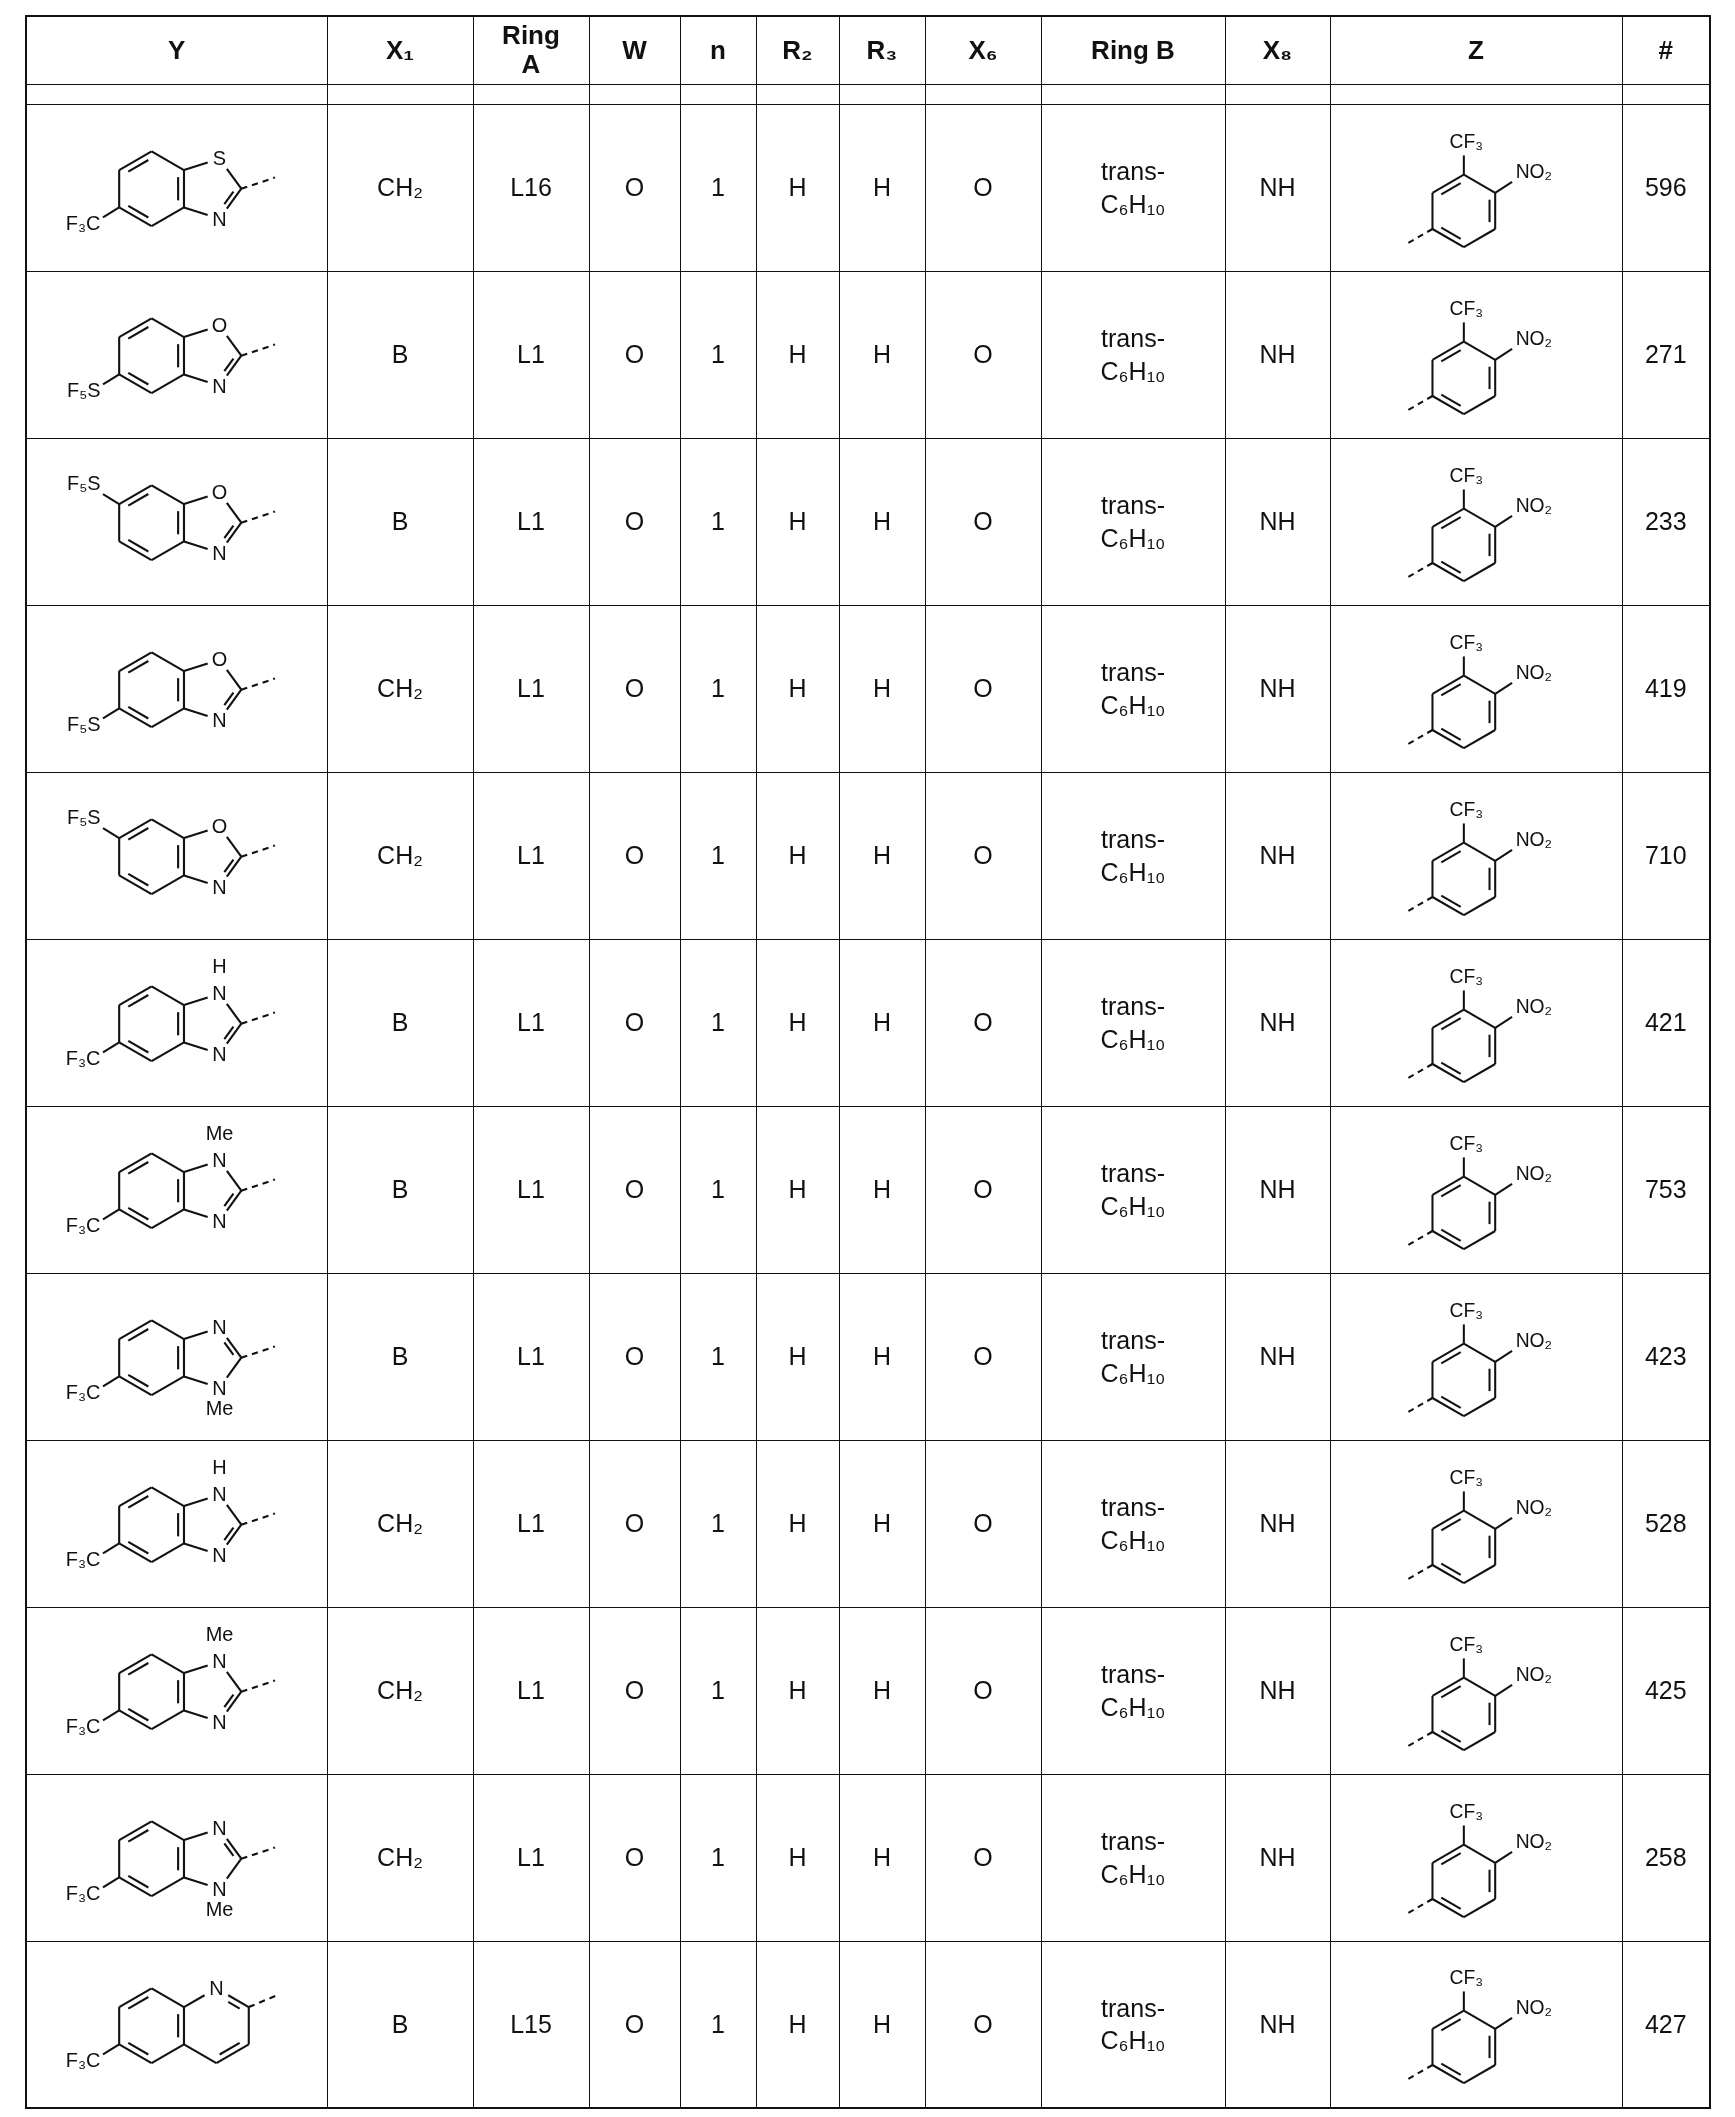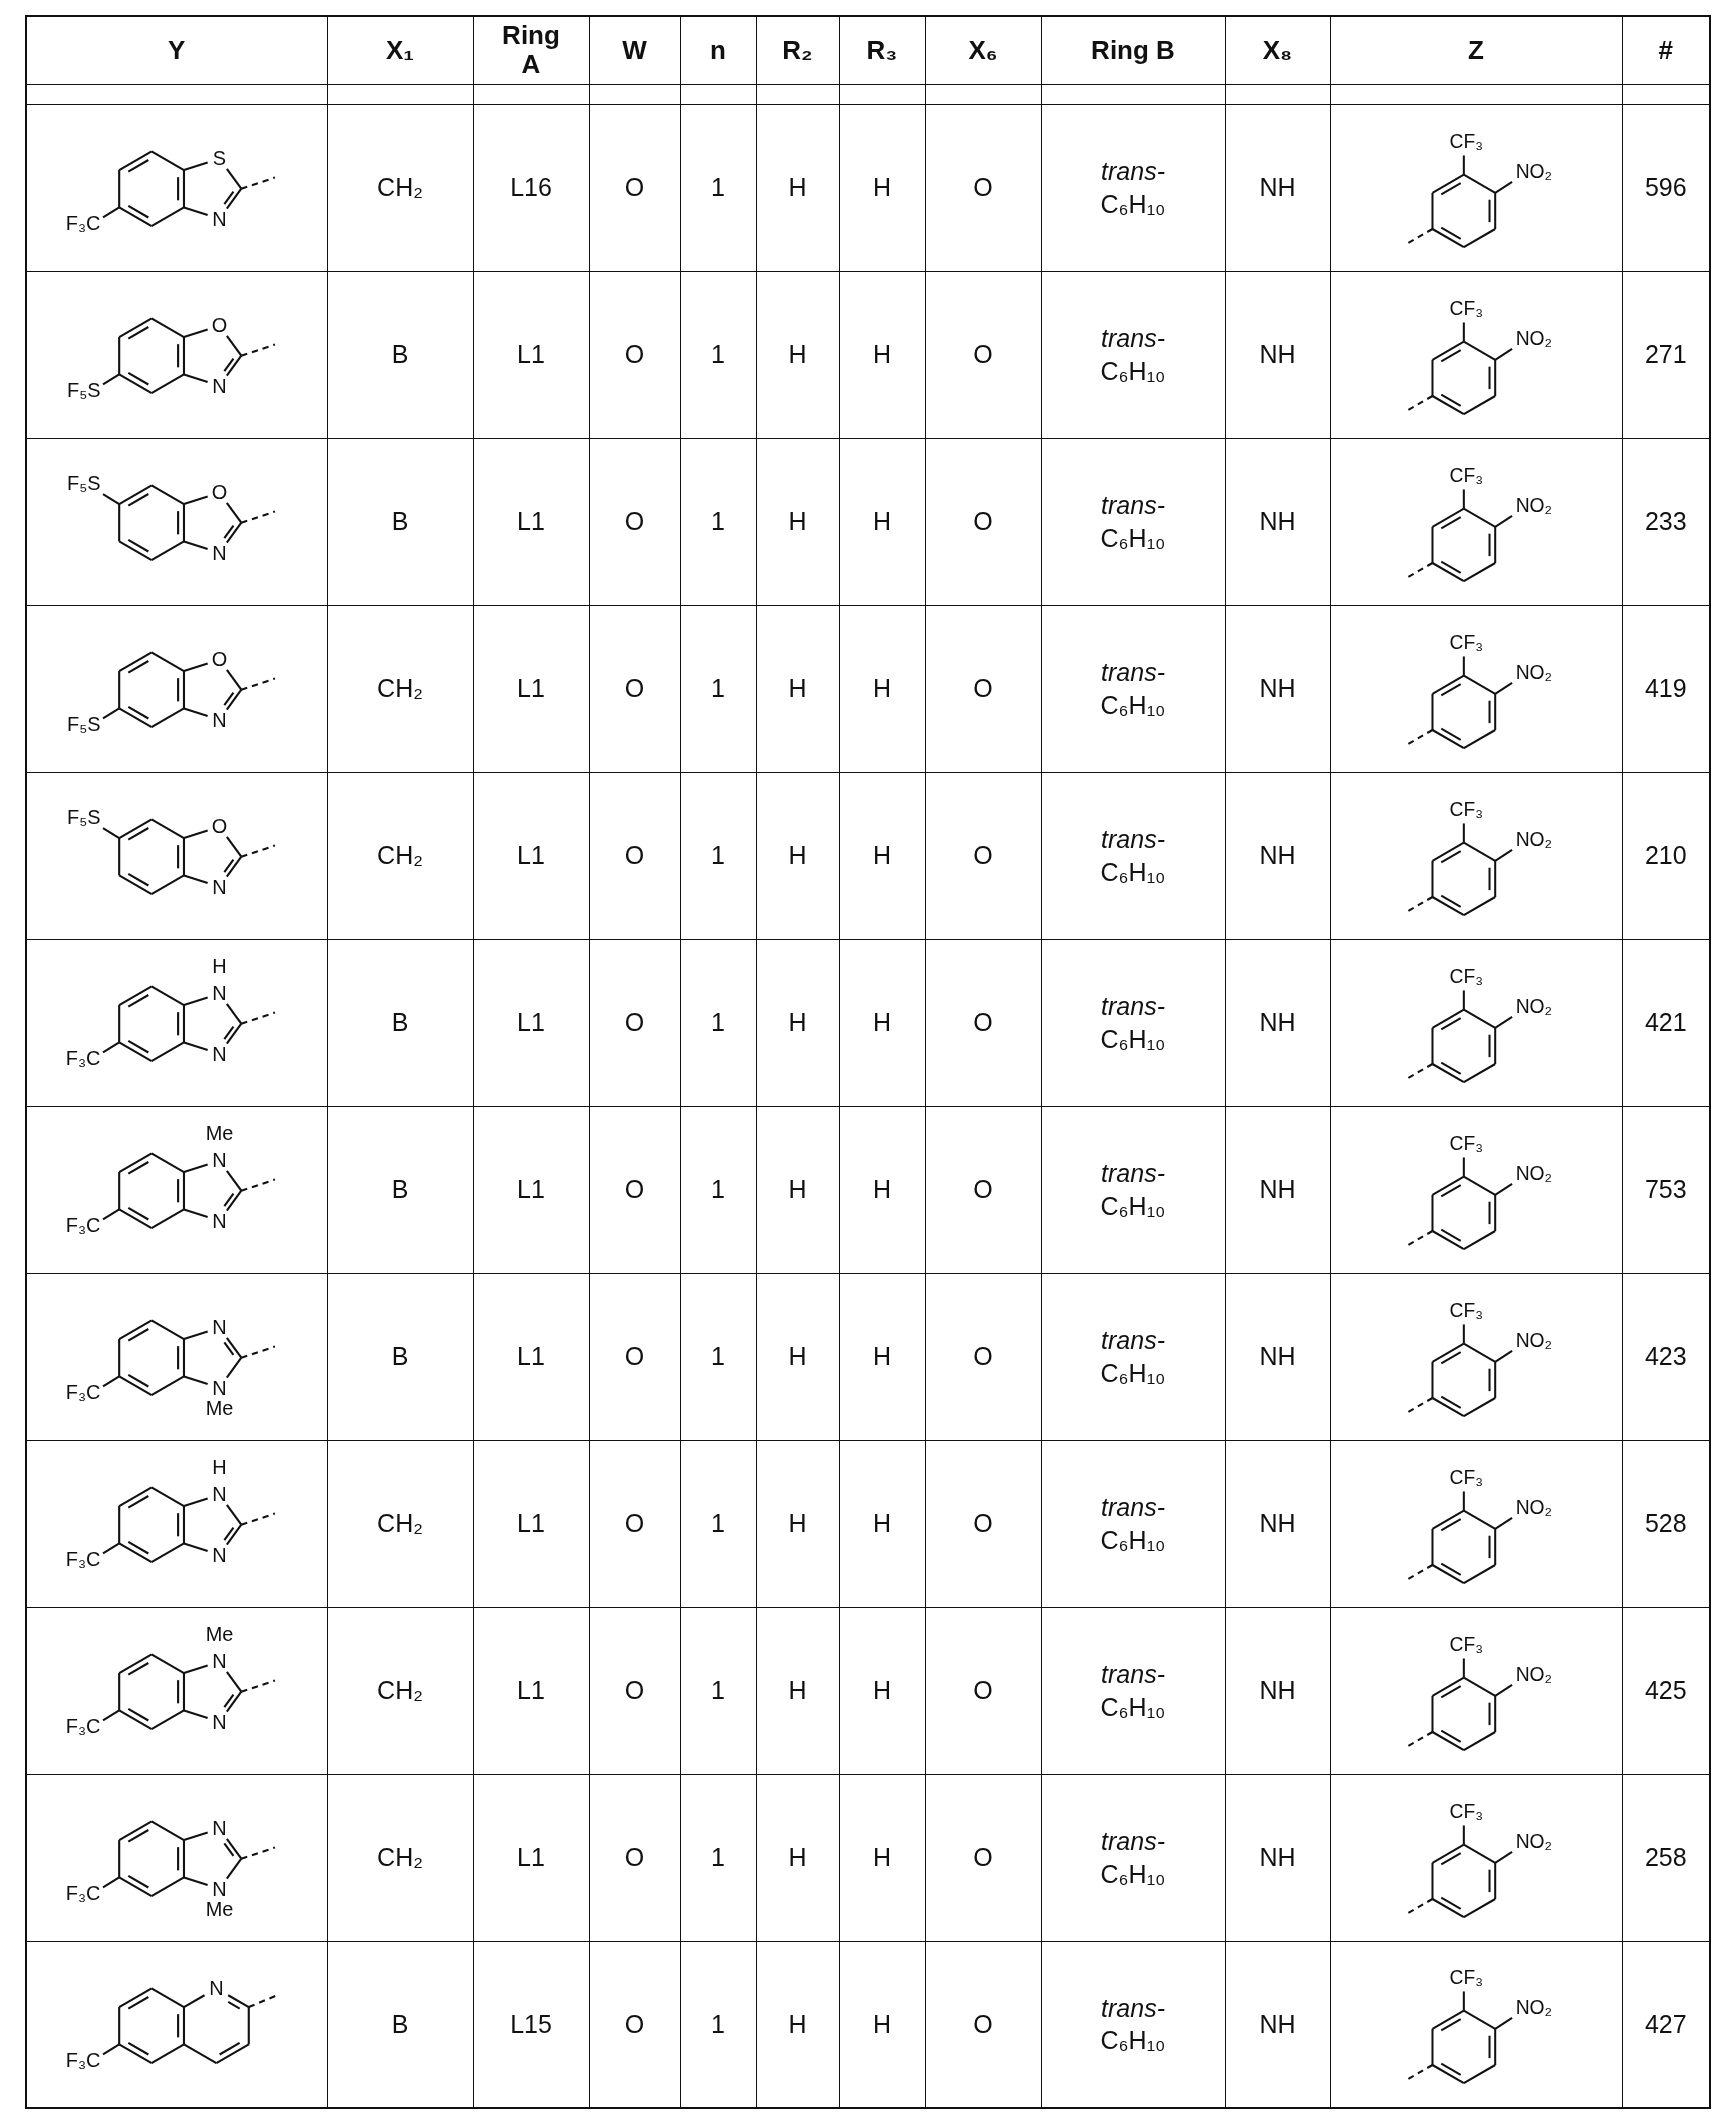--- a/index.html
+++ b/index.html
@@ -4,21 +4,21 @@
 <style>
   *{box-sizing:border-box}
   html,body{margin:0;padding:0;background:#fff}
   body{width:1735px;height:2118px;font-family:"Liberation Sans","DejaVu Sans",sans-serif;color:#111}
   table{border-collapse:collapse;table-layout:fixed;width:1686px;margin:15px 0 0 25px;border:2.5px solid #111}
   th,td{border:1.7px solid #111;text-align:center;vertical-align:middle;padding:0;overflow:hidden}
   th{height:68px;font-size:26px;font-weight:bold}
   th .wrap{display:inline-block;width:65px;line-height:1.12}
   tr.spacer td{height:20px}
   tbody td{height:167px;font-size:25px}
-  .it{font-style:italic}
+  .it{}
   .ringb div{line-height:1.3}
   .struct{display:flex;align-items:center;justify-content:center;width:100%;height:100%}
   svg line{stroke:#111;stroke-width:1.7;fill:none}
   svg text{font-size:16px;fill:#111;font-family:"Liberation Sans","DejaVu Sans",sans-serif}
 </style>
 </head>
 <body>
 
 <table>
   <colgroup>
@@ -371,21 +371,21 @@
               <line x1="69.4" y1="103.1" x2="53.3" y2="93.8"></line>
               <line x1="53.3" y1="66.2" x2="69.4" y2="56.9"></line>
               <line x1="72.0" y1="50.0" x2="72.0" y2="34.0"></line>
               <text x="74" y="28" text-anchor="middle">CF₃</text>
               <line x1="98.0" y1="65.0" x2="112.0" y2="56.0"></line>
               <text x="115" y="53" text-anchor="start">NO₂</text>
               <line x1="46.0" y1="95.0" x2="25.0" y2="107.0" stroke-dasharray="5 4"></line>
             </svg>
           </div>
         </td>
-    <td class="num">210</td>
+    <td class="num">710</td>
   </tr>
 
   <tr>
     <td>
           <div class="struct">
             <svg viewBox="0 0 190 126" width="237" height="157" xmlns="http://www.w3.org/2000/svg" style="font-size:30px">
               <line x1="101.0" y1="49.0" x2="75.0" y2="34.0"></line>
               <line x1="75.0" y1="34.0" x2="49.0" y2="49.0"></line>
               <line x1="49.0" y1="49.0" x2="49.0" y2="79.0"></line>
               <line x1="49.0" y1="79.0" x2="75.0" y2="94.0"></line>

